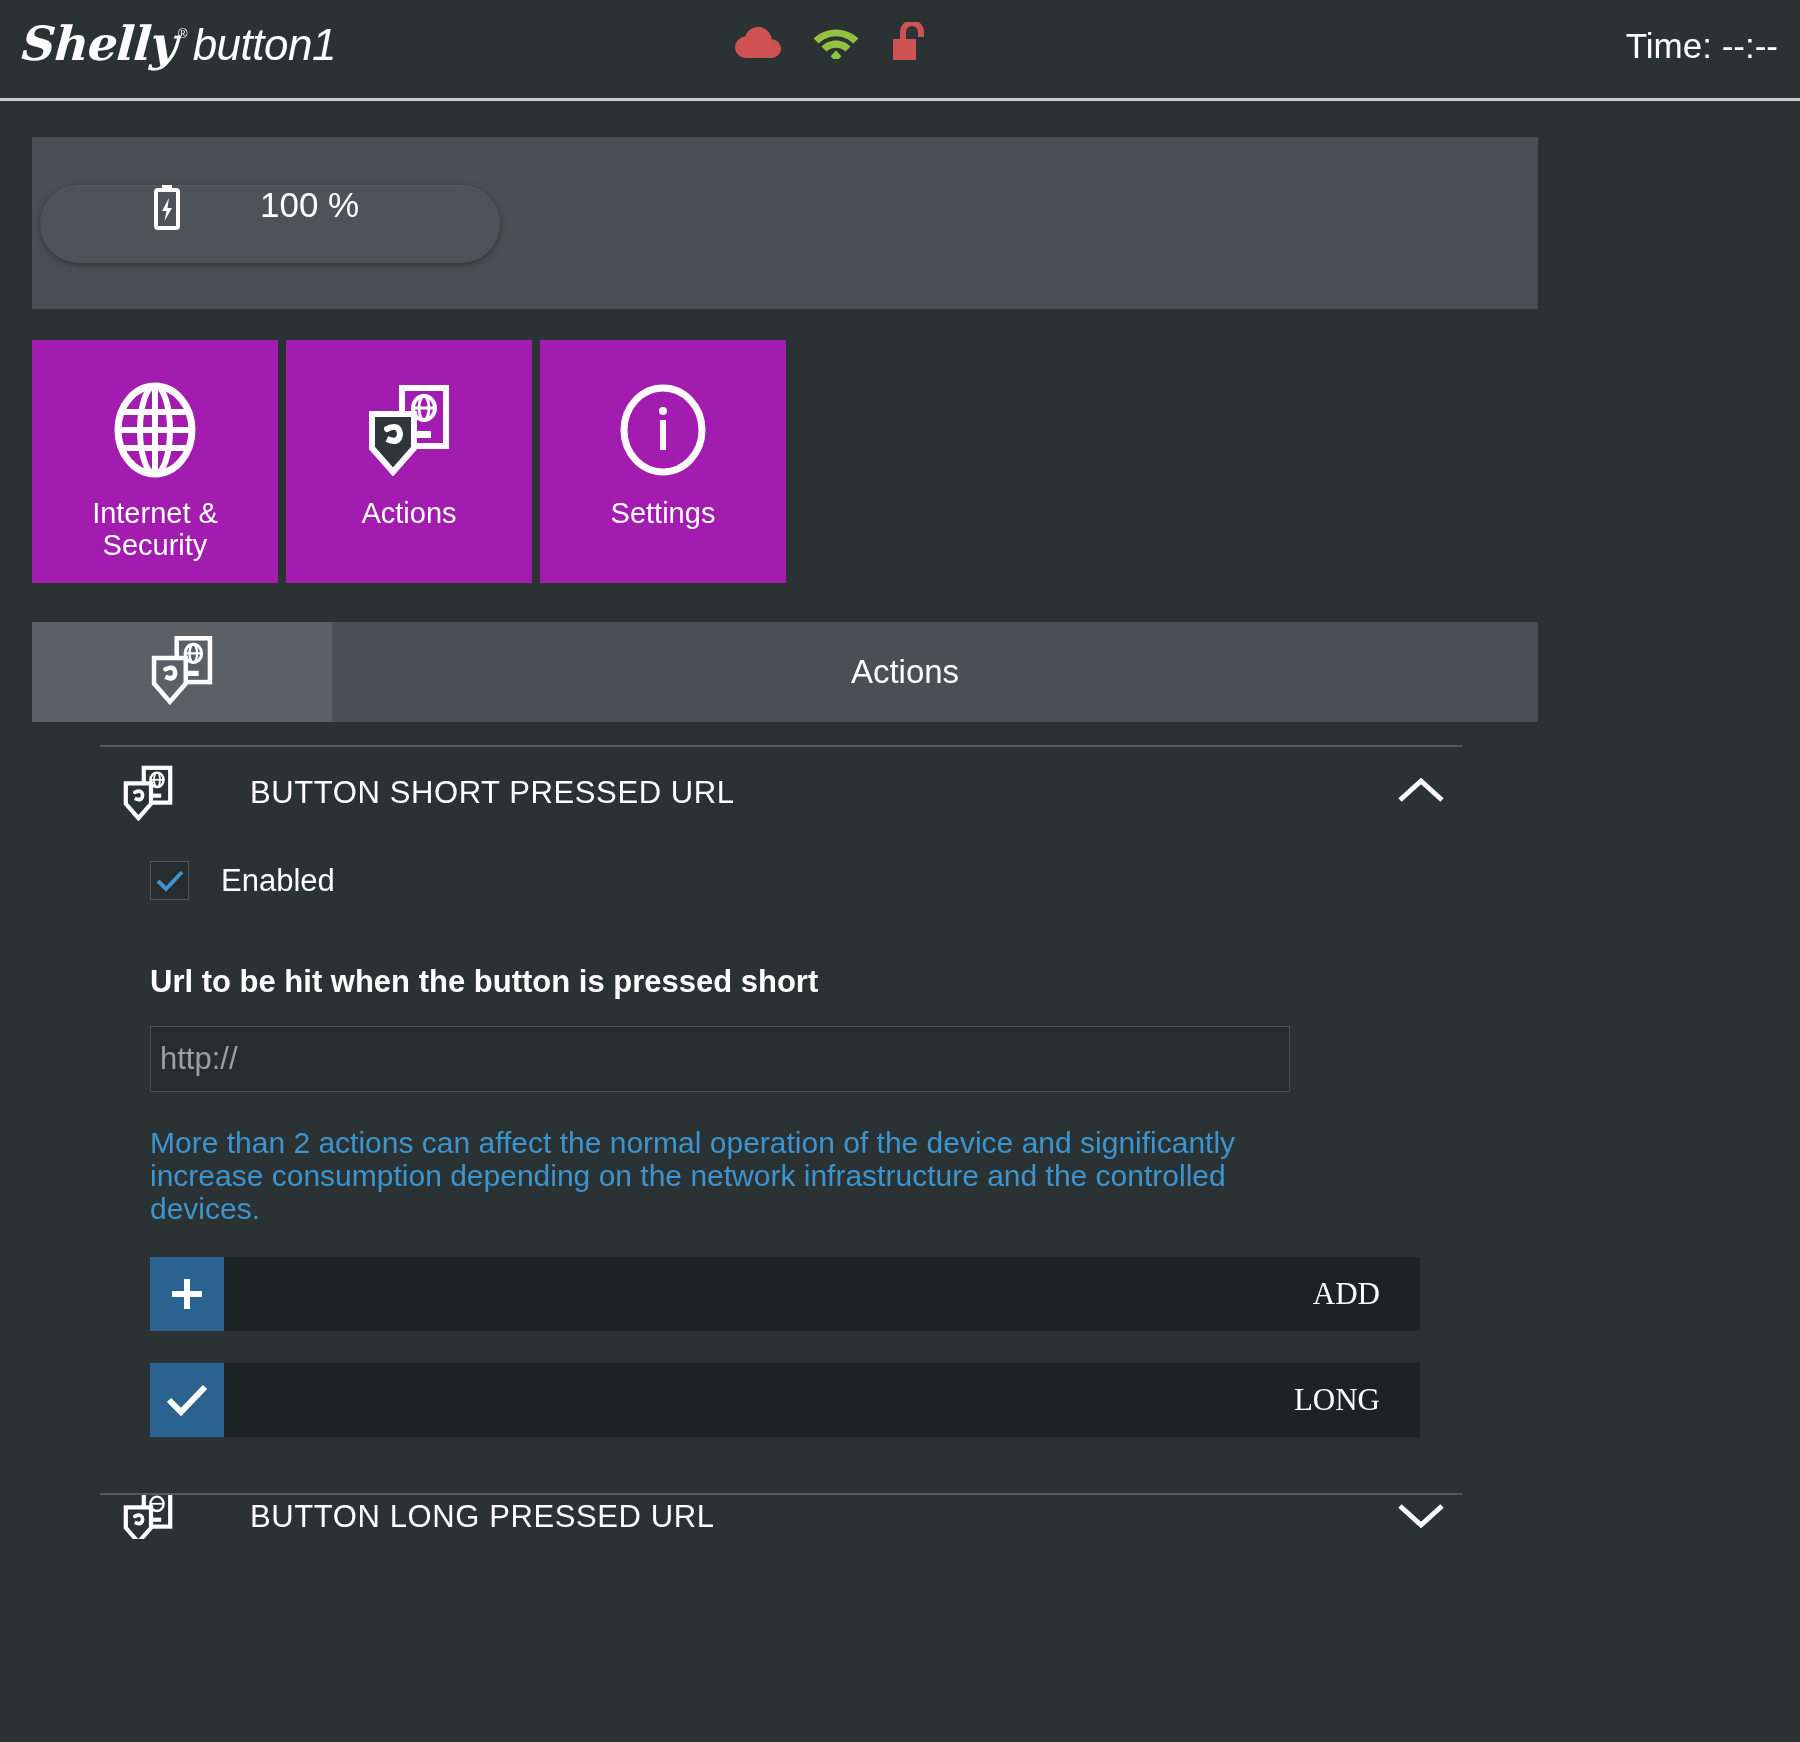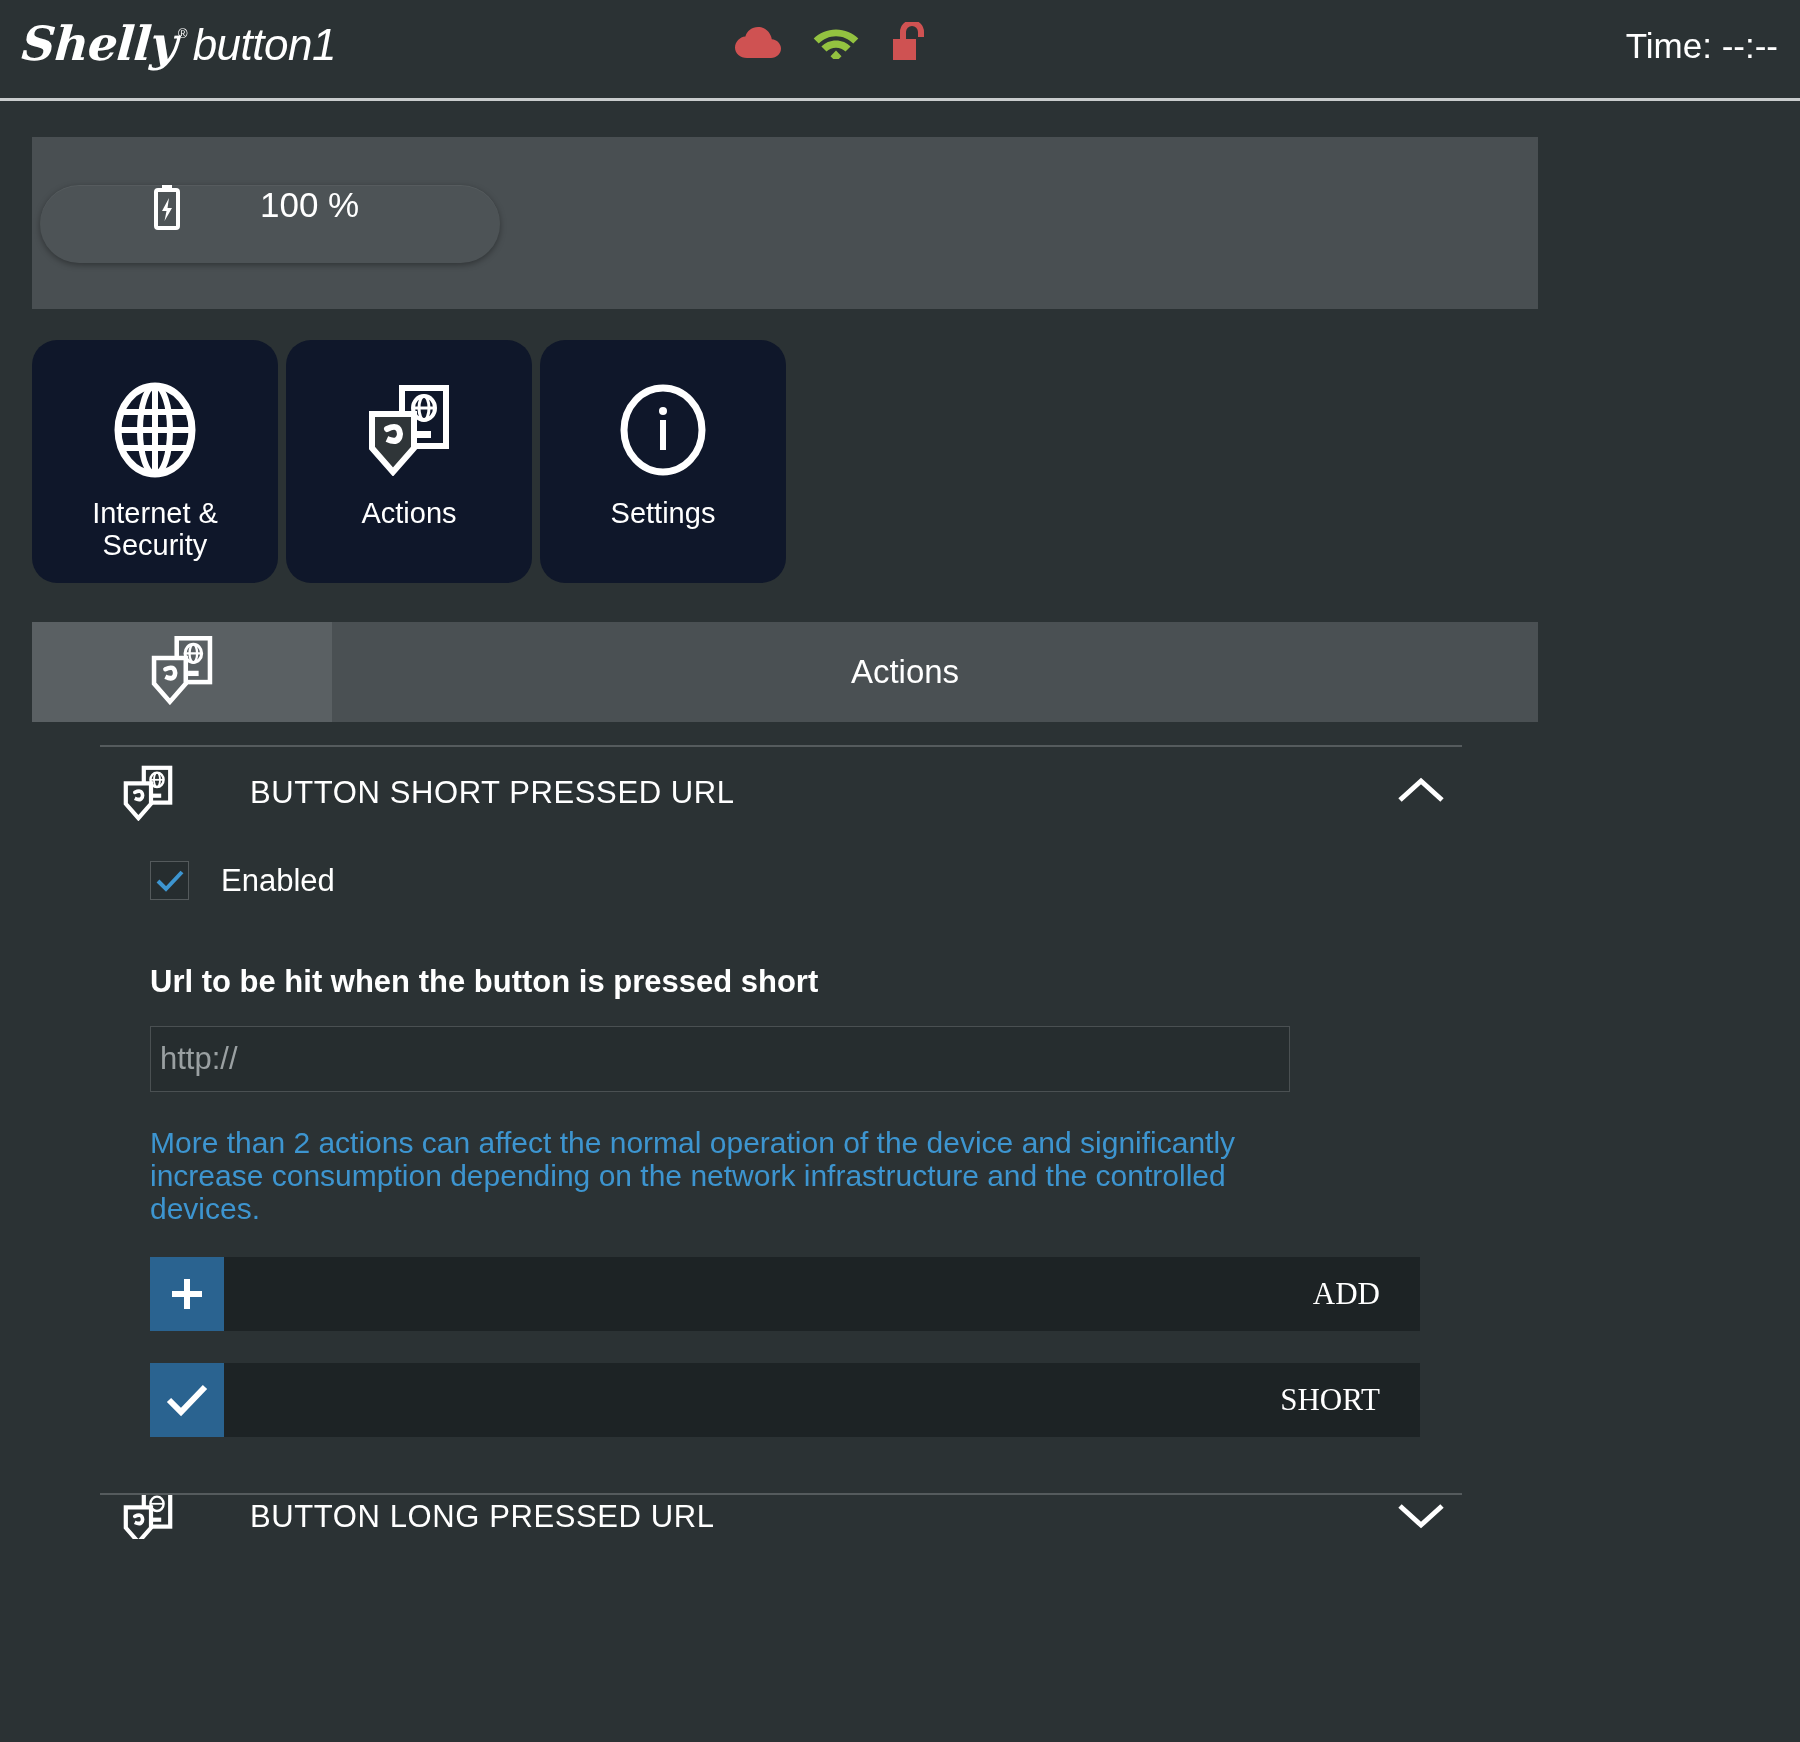--- a/index.html
+++ b/index.html
@@ -73,25 +73,24 @@
     font-size: 35px; color: #ffffff;
   }
 
   
   .tiles {
     position: absolute; left: 32px; top: 340px;
     display: flex; gap: 8px;
   }
   .tile {
     width: 246px; height: 243px;
-    background: #0f172a;
+    background: #a21caf;
     display: flex; flex-direction: column;
     align-items: center;
     cursor: pointer;
-    border-radius: 25px;
   }
   .tile-icon { margin-top: 50px; height: 80px; display:flex; align-items:center; }
   .tile-label {
     margin-top: 28px;
     font-size: 29px; color: #ffffff; text-align: center; line-height: 1.1;
   }
 
   
   .section-bar {
     position: absolute; left: 32px; top: 622px;
@@ -356,21 +355,21 @@
       </span>
       <span class="action-btn-label">ADD</span>
     </div>
 
     <div class="action-btn">
       <span class="action-btn-icon">
         <svg width="44" height="34" viewBox="0 0 44 34">
           <polyline points="4,17 16,29 40,4" fill="none" stroke="#ffffff" stroke-width="6"></polyline>
         </svg>
       </span>
-      <span class="action-btn-label">SHORT</span>
+      <span class="action-btn-label">LONG</span>
     </div>
 
   </div>
 
   <div class="bottom-divider"></div>
 
   <div class="acc-header acc-header-partial">
     <span class="acc-header-icon">
       <svg width="54" height="56" viewBox="0 0 90 92">
         <rect x="38" y="4" width="44" height="58" fill="none" stroke="#ffffff" stroke-width="7"></rect>

